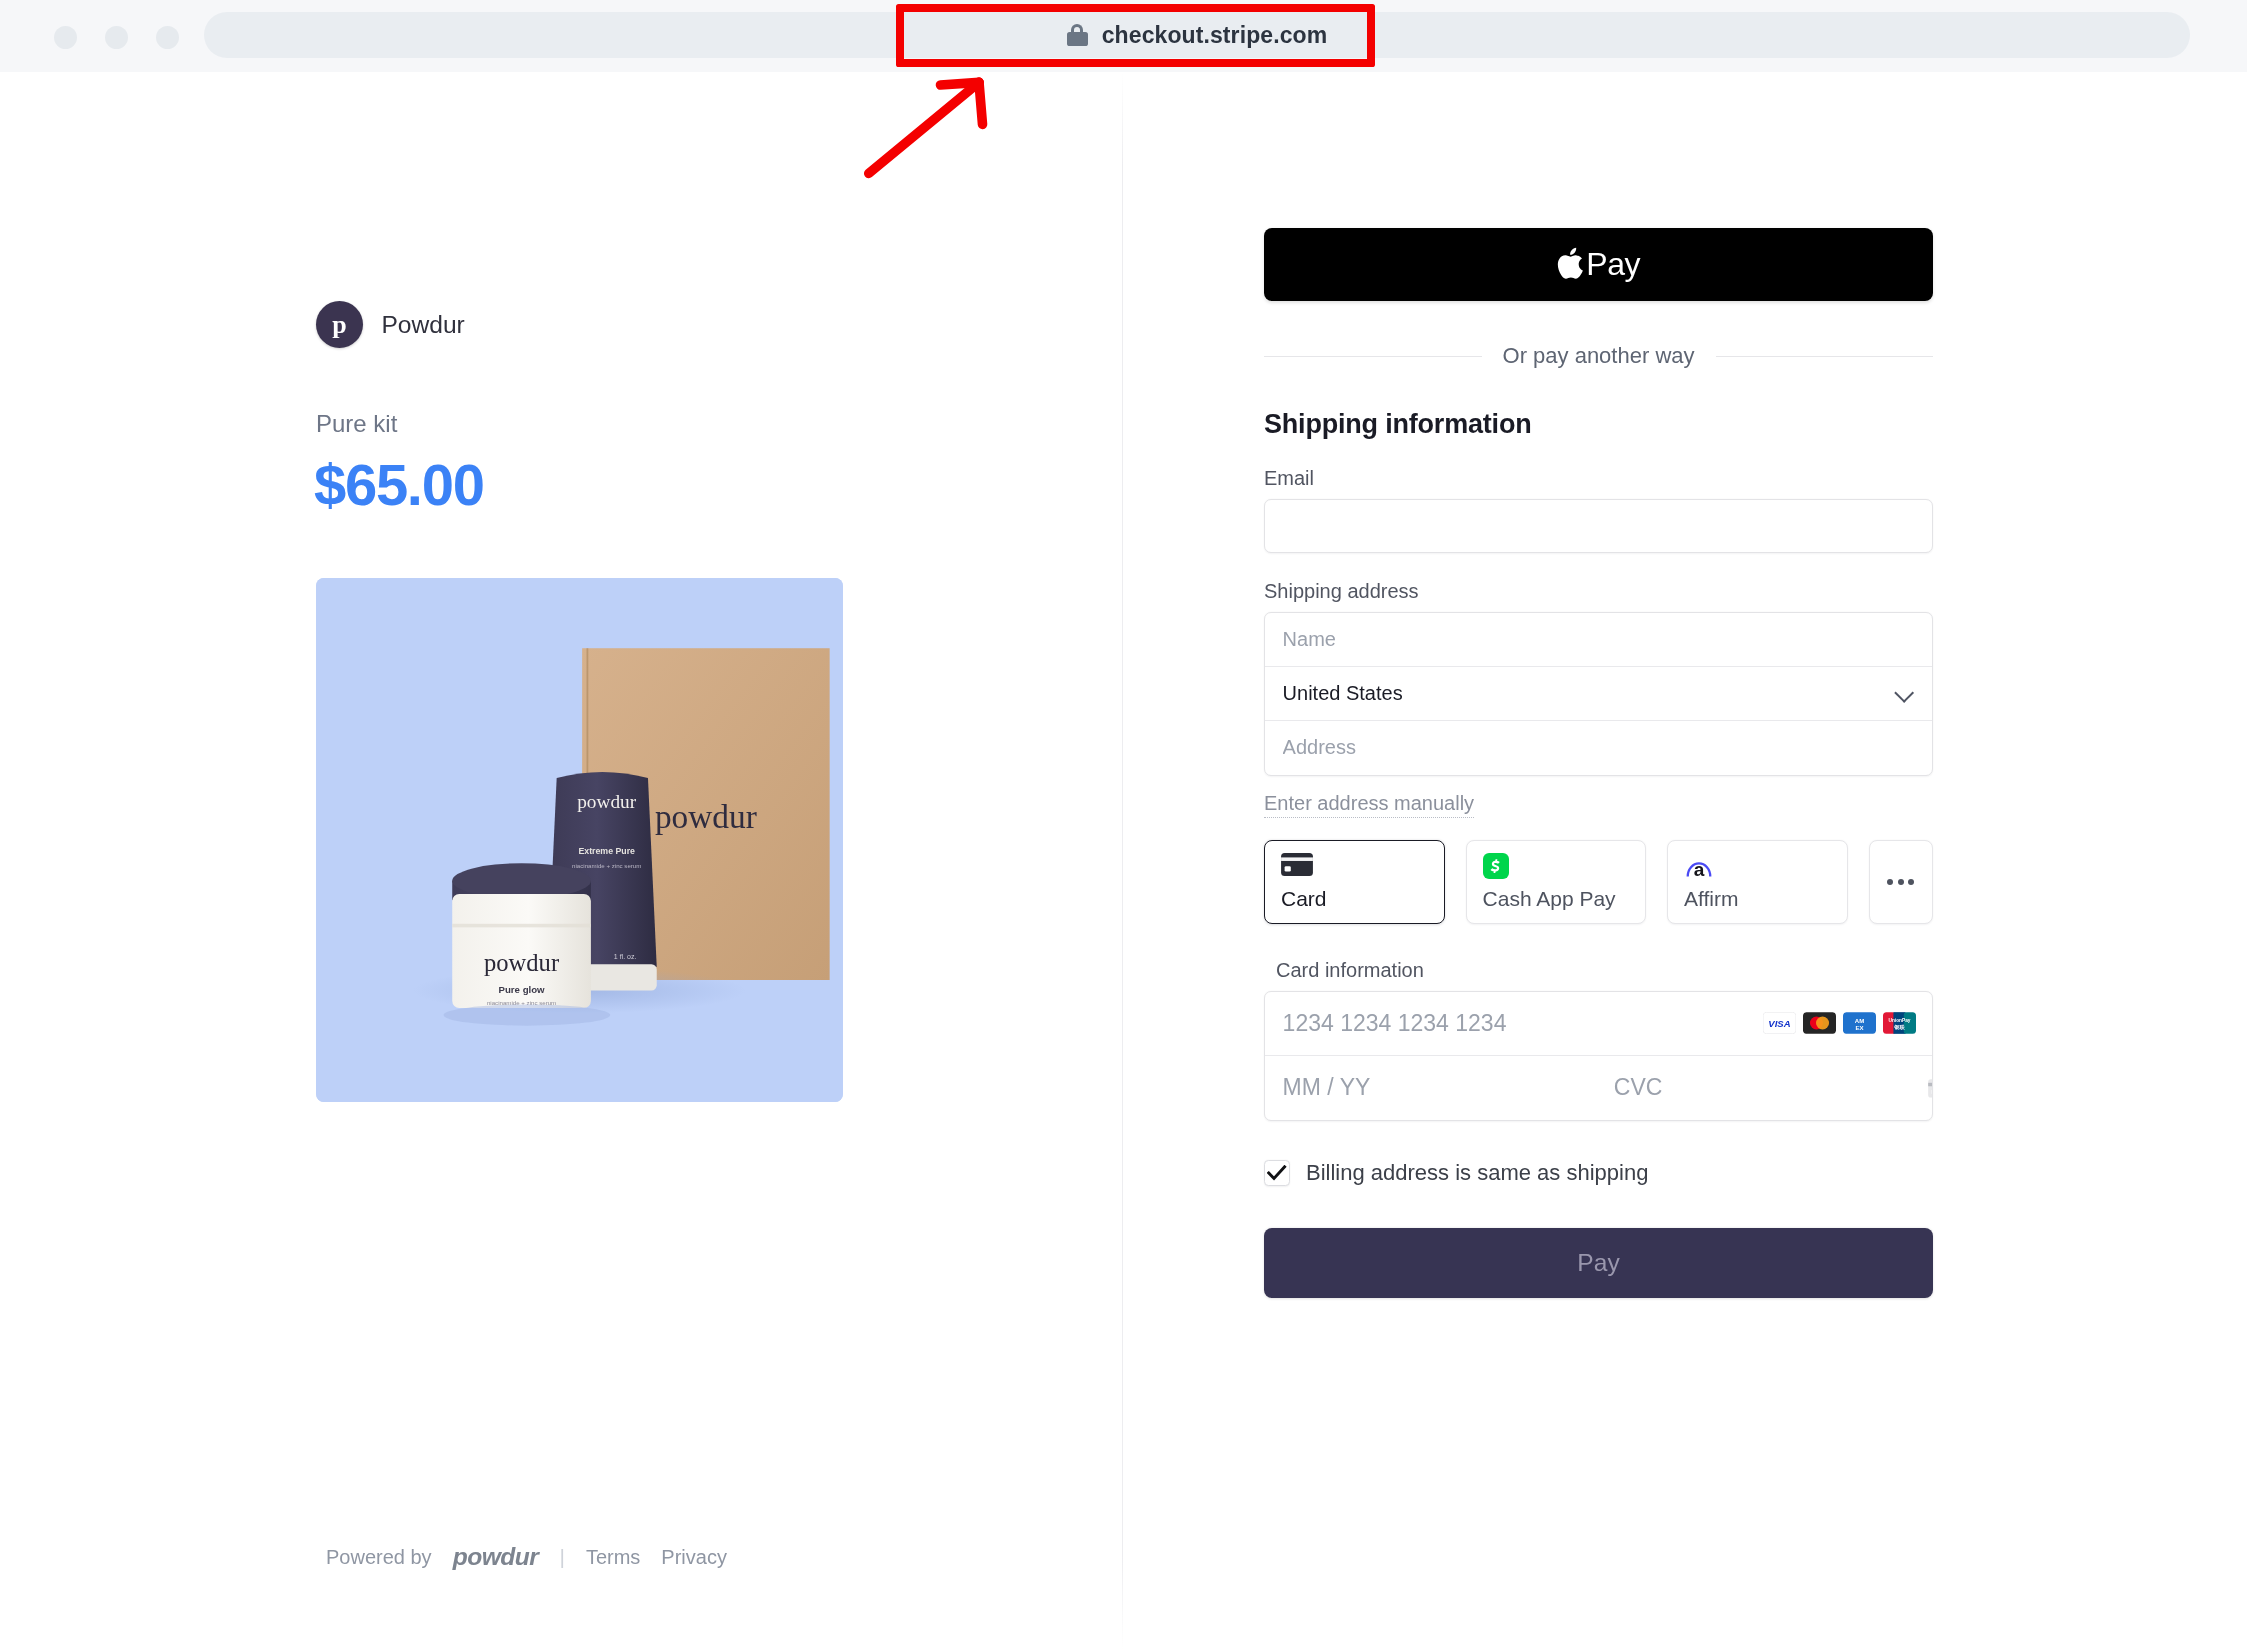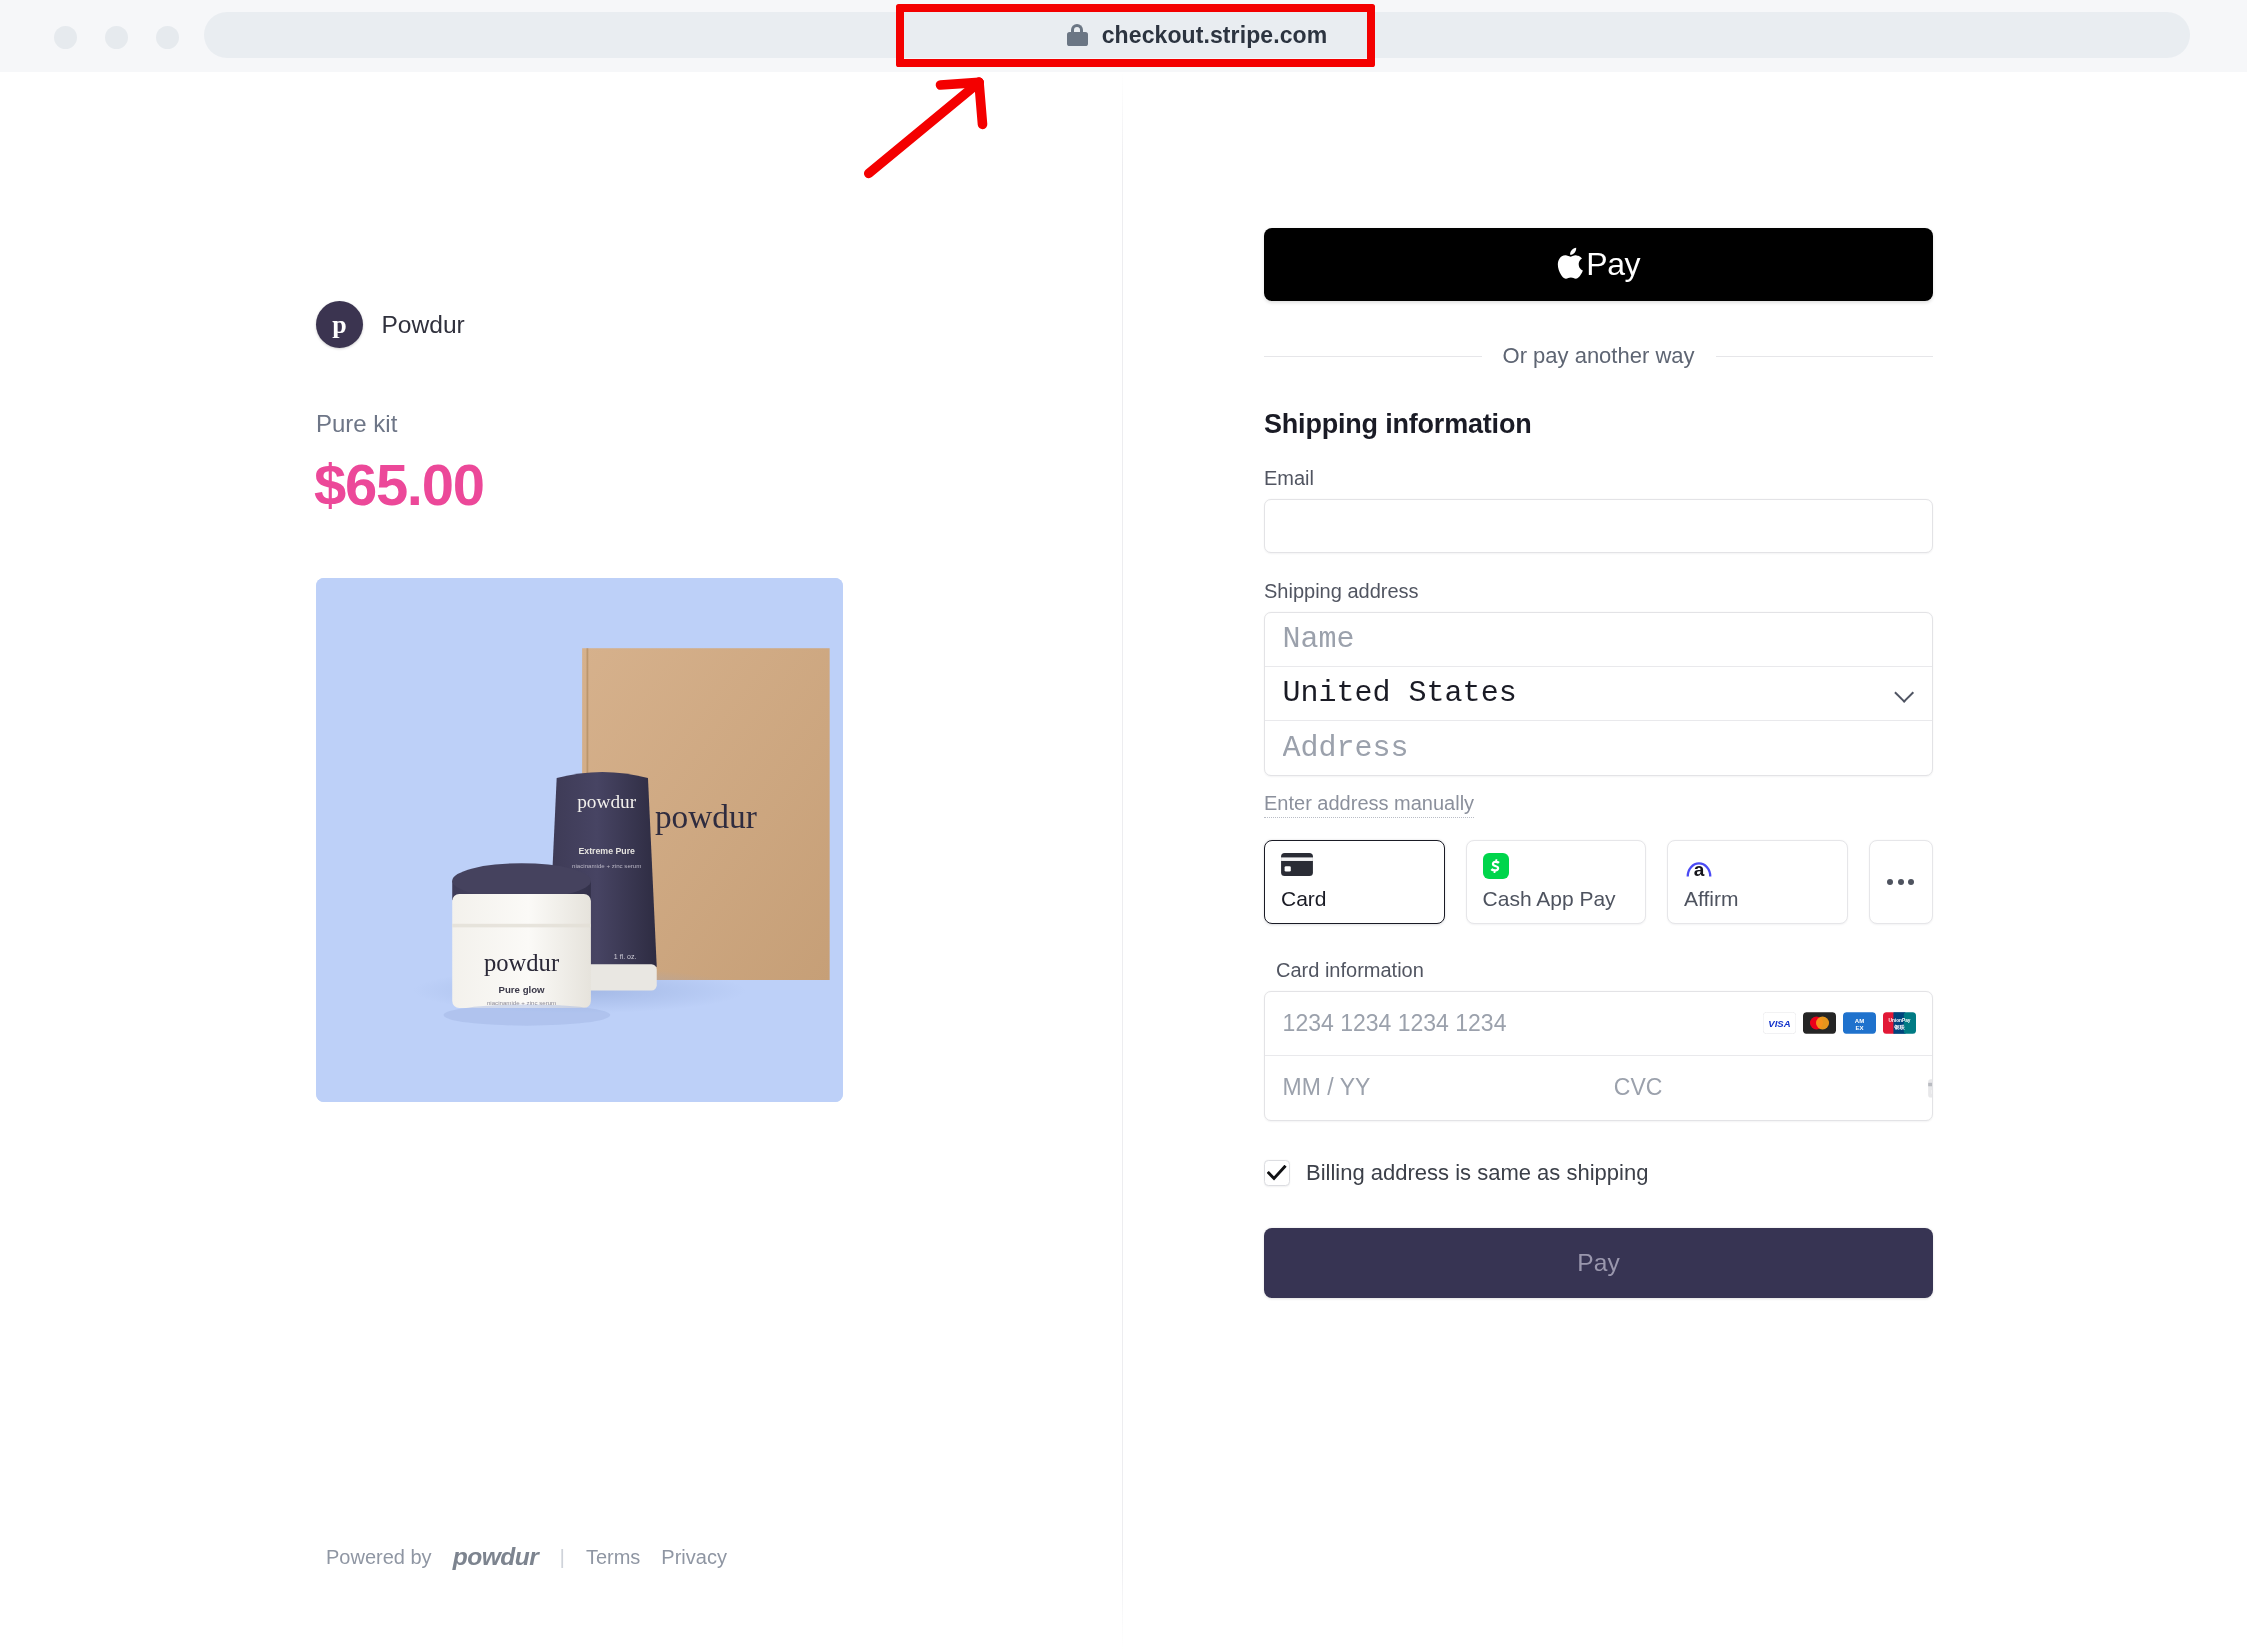--- a/index.html
+++ b/index.html
@@ -60,21 +60,21 @@
   .avatar {
     width: 47px; height: 47px; border-radius: 50%;
     background: #3b3450; color: #fff;
     display: flex; align-items: center; justify-content: center;
     font-family: "Liberation Serif", serif; font-size: 26px; font-weight: 700;
     box-shadow: 0 0.9px 2.6px rgba(0,0,0,.2);
   }
   .merchant-name { font-size: 24.6px; color: #30313d; font-weight: 400; }
 
   .product-label { position: absolute; left: 316px; top: 338px; font-size: 24px; color: #6e7687; }
-  .product-price { position: absolute; left: 314px; top: 379px; font-size: 58px; font-weight: 700; color: #ec4899; letter-spacing: -1.3px; }
+  .product-price { position: absolute; left: 314px; top: 379px; font-size: 58px; font-weight: 700; color: #3b82f6; letter-spacing: -1.3px; }
 
   .product-img {
     position: absolute; left: 316px; top: 506px;
     width: 527px; height: 524px;
     background: #bdd0f8; border-radius: 8px; overflow: hidden;
   }
   .footer { position: absolute; left: 326px; top: 1471px; display: flex; align-items: center; gap: 21px; }
   .pow { font-size: 20px; color: #8f96a3; font-weight: 400; }
   .stripe-word { font-size: 24.6px; font-weight: 800; color: #7d848f; letter-spacing: -0.5px; font-style: italic; }
   .sep { color: #cfd3da; font-size: 21px; }
@@ -109,21 +109,21 @@
 
   .addr-group {
     margin-top: 8.8px; width: 669px;
     border: 0.9px solid #e3e3e6; border-radius: 7px; background: #fff; overflow: hidden;
     box-shadow: 0 0.9px 1.8px rgba(16,24,40,.05);
   }
   .addr-row { height: 54px; border-bottom: 0.9px solid #e9e9ec; position: relative; }
   .addr-row:last-child { border-bottom: none; }
   .addr-row input, .addr-row .selval {
     width: 100%; height: 100%; border: none; outline: none; background: transparent;
-    font-family: Liberation Mono, monospace; font-size: 30px; color: #1a1b25;
+    font-family: Liberation Sans, sans-serif; font-size: 20px; color: #1a1b25;
     padding: 0 17.6px; display: flex; align-items: center;
   }
   .addr-row input::placeholder { color: #9ba1ac; }
   .chev { position: absolute; right: 19.3px; top: 19.3px; width: 17.6px; height: 17.6px; }
   .chev::before {
     content: ""; display: block; width: 12.3px; height: 12.3px;
     border-right: 2.3px solid #4f5462; border-bottom: 2.3px solid #4f5462;
     transform: rotate(45deg); margin: 0 auto;
   }
 

